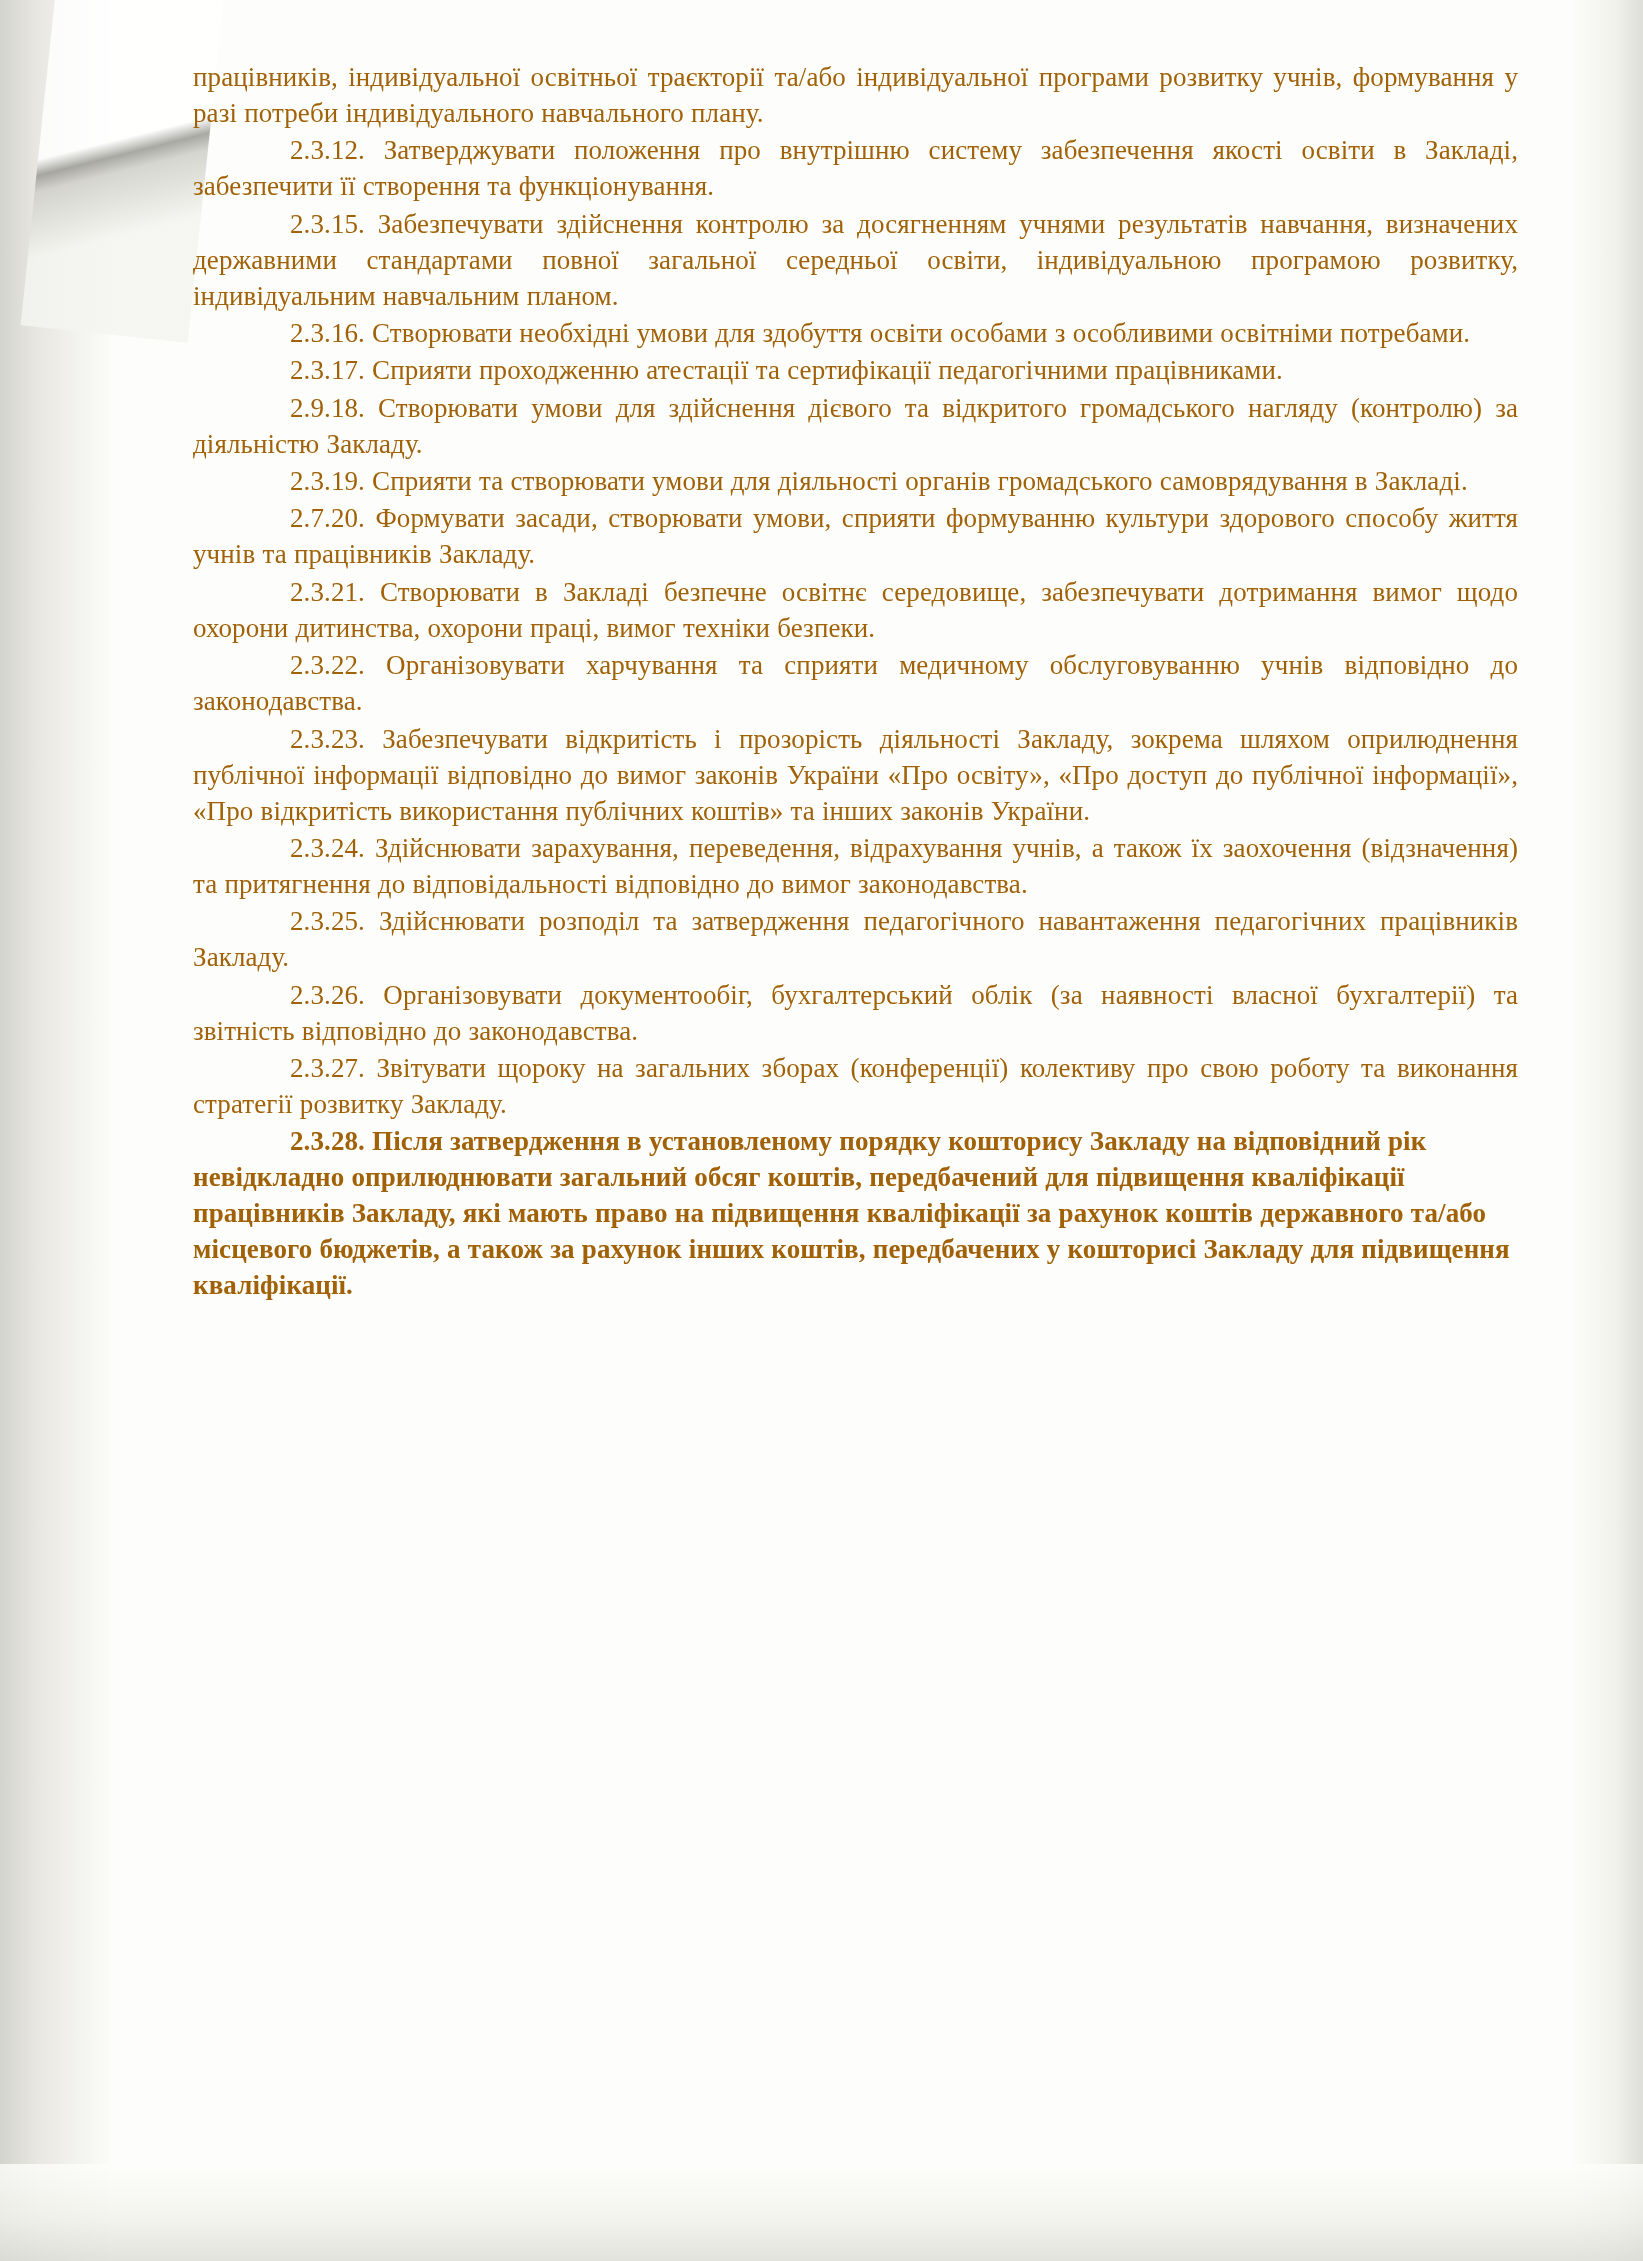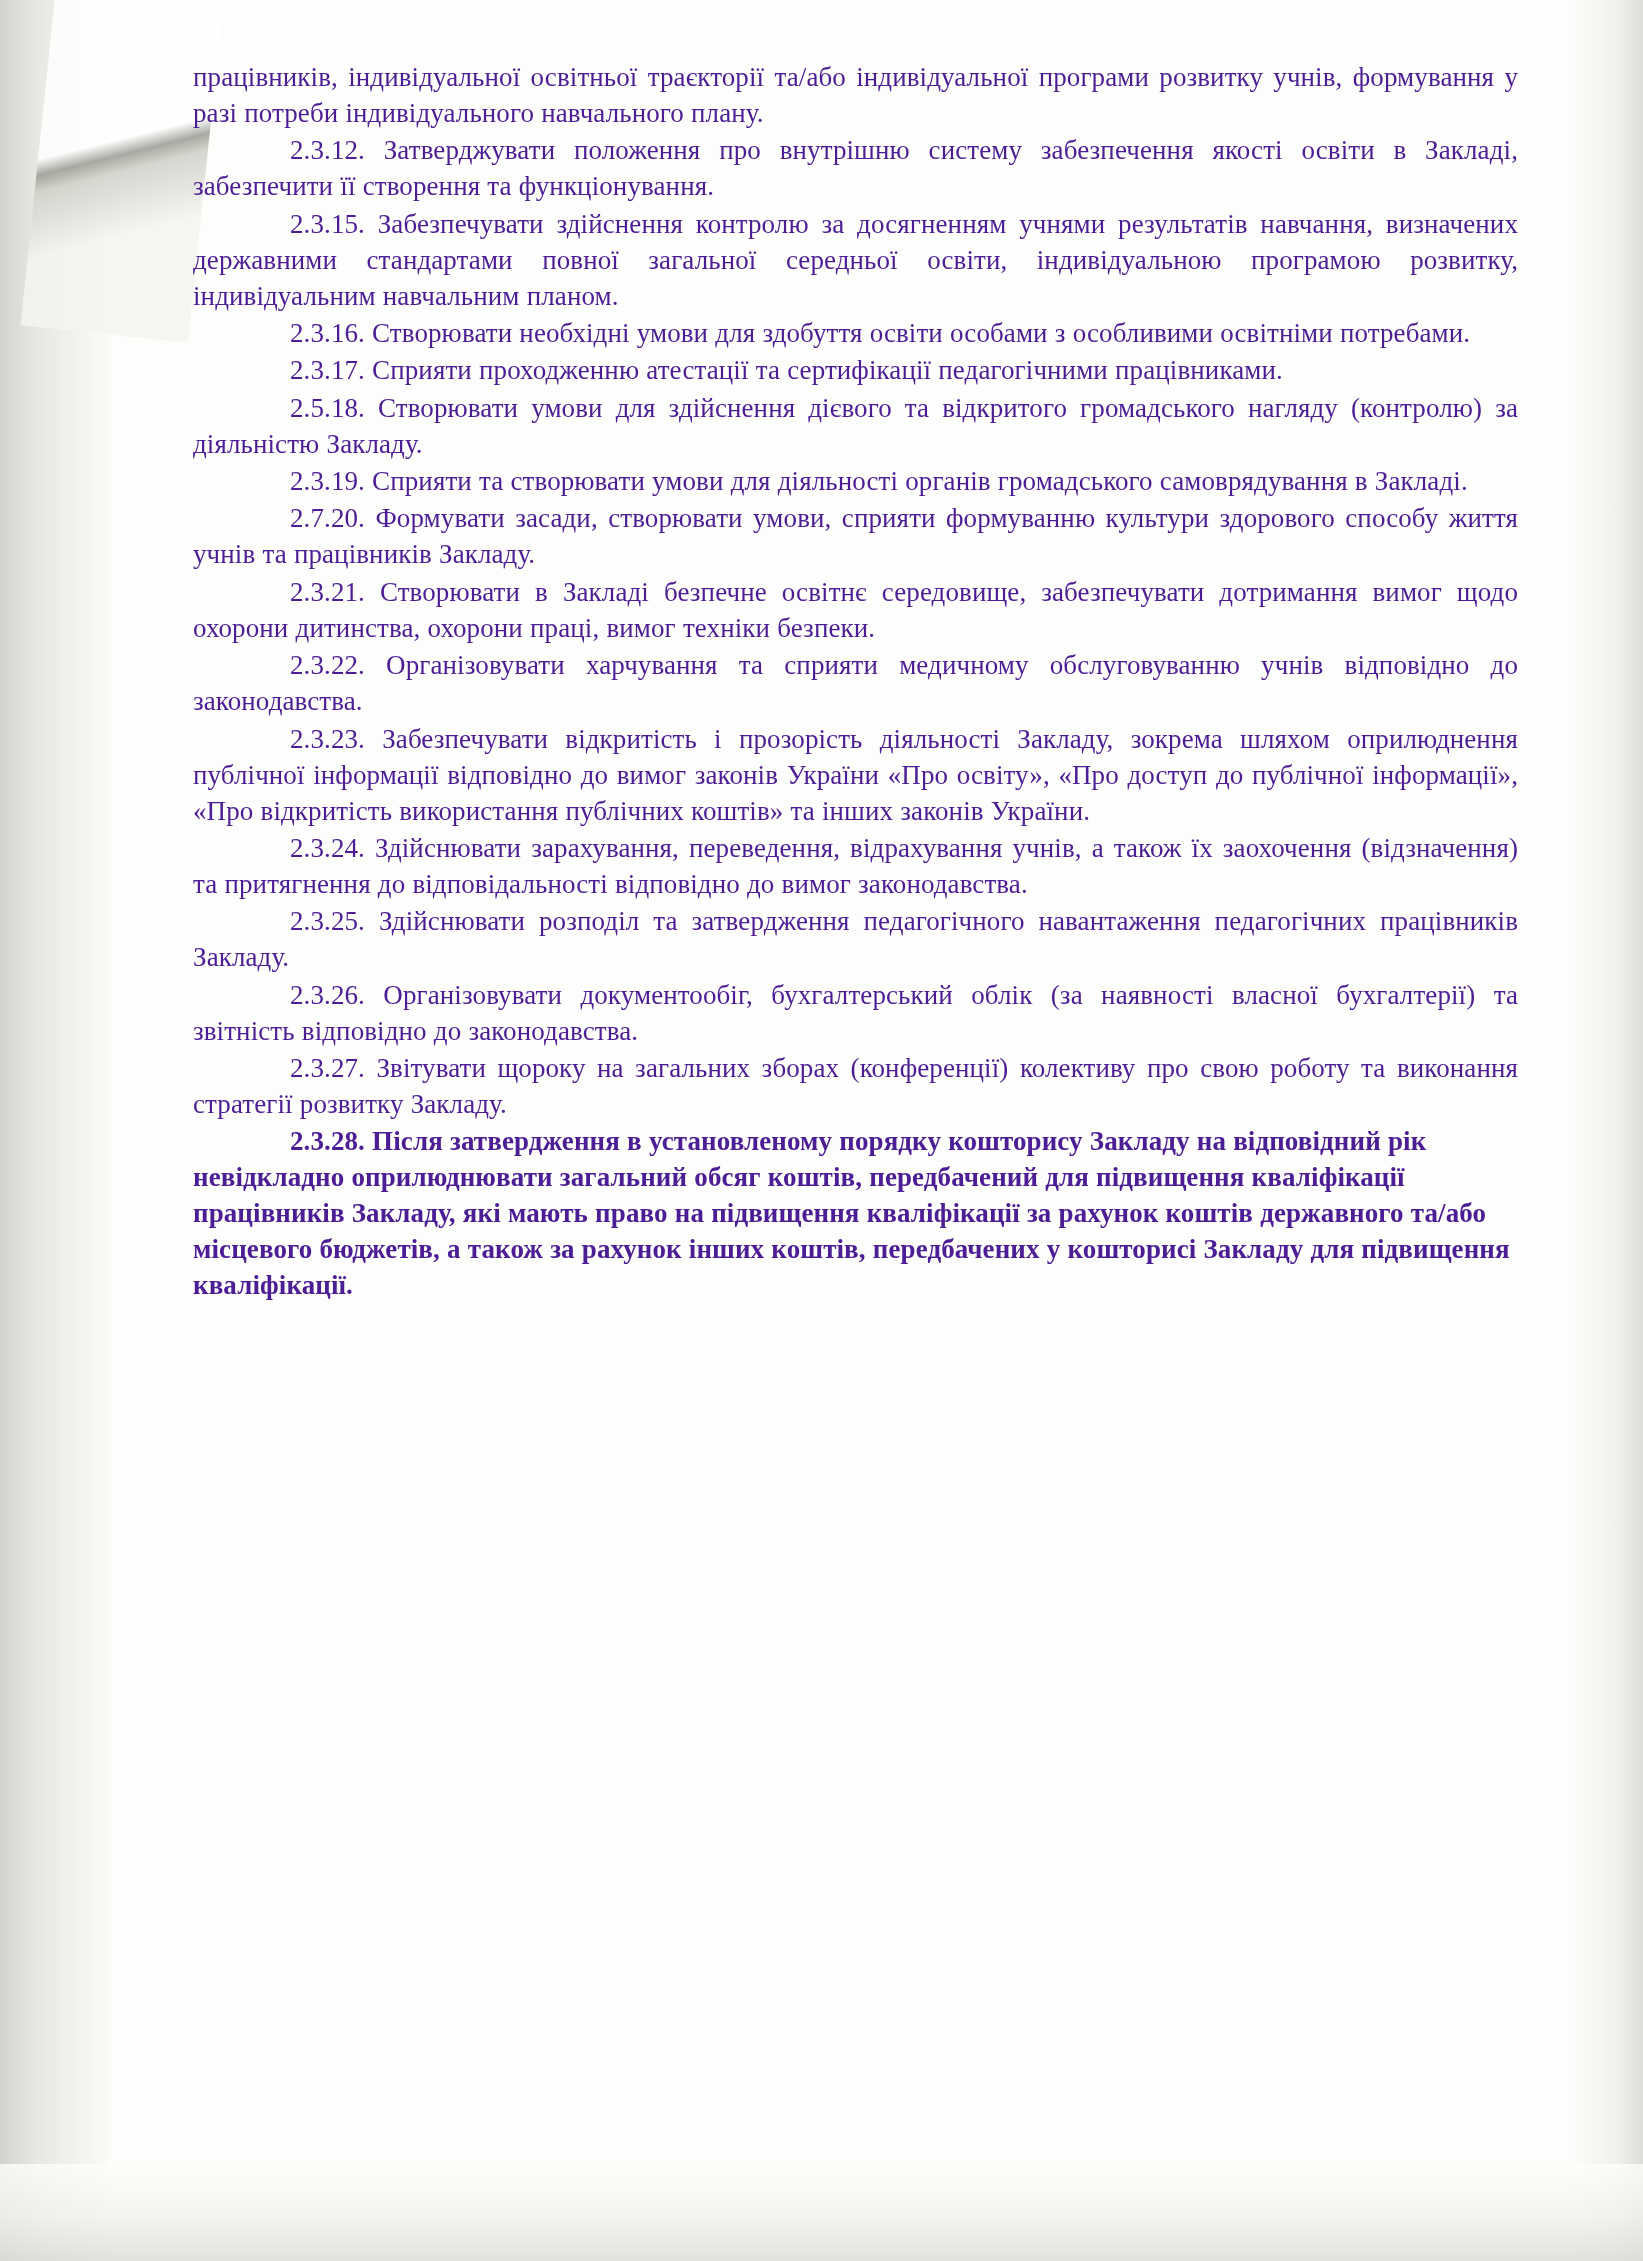--- a/index.html
+++ b/index.html
@@ -50,21 +50,21 @@
     top: 59px;
     left: 193px;
     width: 1325px;
   }
   p.para {
     margin: 0 0 1.3px 0;
     font-size: 27px;
     line-height: 1.335;
     text-align: justify;
     text-indent: 97px;
-    color: #4c1d95;
+    color: #a16207;
     letter-spacing: 0.1px;
     word-spacing: 0.3px;
     text-justify: inter-word;
   }
   p.para.noindent {
     text-indent: 0;
   }
   p.para:last-child {
     text-align: left;
     font-weight: bold;
@@ -79,21 +79,21 @@
   <div class="scan-corner"></div>
   <div class="scan-edge-right"></div>
   <div class="scan-edge-bottom"></div>
 
   <div class="content">
     <p class="para noindent">працівників, індивідуальної освітньої траєкторії та/або індивідуальної програми розвитку учнів, формування у разі потреби індивідуального навчального плану.</p>
     <p class="para">2.3.12. Затверджувати положення про внутрішню систему забезпечення якості освіти в Закладі, забезпечити її створення та функціонування.</p>
     <p class="para">2.3.15. Забезпечувати здійснення контролю за досягненням учнями результатів навчання, визначених державними стандартами повної загальної середньої освіти, індивідуальною програмою розвитку, індивідуальним навчальним планом.</p>
     <p class="para">2.3.16. Створювати необхідні умови для здобуття освіти особами з особливими освітніми потребами.</p>
     <p class="para">2.3.17. Сприяти проходженню атестації та сертифікації педагогічними працівниками.</p>
-    <p class="para">2.5.18. Створювати умови для здійснення дієвого та відкритого громадського нагляду (контролю) за діяльністю Закладу.</p>
+    <p class="para">2.9.18. Створювати умови для здійснення дієвого та відкритого громадського нагляду (контролю) за діяльністю Закладу.</p>
     <p class="para">2.3.19. Сприяти та створювати умови для діяльності органів громадського самоврядування в Закладі.</p>
     <p class="para">2.7.20. Формувати засади, створювати умови, сприяти формуванню культури здорового способу життя учнів та працівників Закладу.</p>
     <p class="para">2.3.21. Створювати в Закладі безпечне освітнє середовище, забезпечувати дотримання вимог щодо охорони дитинства, охорони праці, вимог техніки безпеки.</p>
     <p class="para">2.3.22. Організовувати харчування та сприяти медичному обслуговуванню учнів відповідно до законодавства.</p>
     <p class="para">2.3.23. Забезпечувати відкритість і прозорість діяльності Закладу, зокрема шляхом оприлюднення публічної інформації відповідно до вимог законів України «Про освіту», «Про доступ до публічної інформації», «Про відкритість використання публічних коштів» та інших законів України.</p>
     <p class="para">2.3.24. Здійснювати зарахування, переведення, відрахування учнів, а також їх заохочення (відзначення) та притягнення до відповідальності відповідно до вимог законодавства.</p>
     <p class="para">2.3.25. Здійснювати розподіл та затвердження педагогічного навантаження педагогічних працівників Закладу.</p>
     <p class="para">2.3.26. Організовувати документообіг, бухгалтерський облік (за наявності власної бухгалтерії) та звітність відповідно до законодавства.</p>
     <p class="para">2.3.27. Звітувати щороку на загальних зборах (конференції) колективу про свою роботу та виконання стратегії розвитку Закладу.</p>
     <p class="para">2.3.28. Після затвердження в установленому порядку кошторису Закладу на відповідний рік невідкладно оприлюднювати загальний обсяг коштів, передбачений для підвищення кваліфікації працівників Закладу, які мають право на підвищення кваліфікації за рахунок коштів державного та/або місцевого бюджетів, а також за рахунок інших коштів, передбачених у кошторисі Закладу для підвищення кваліфікації.</p>

